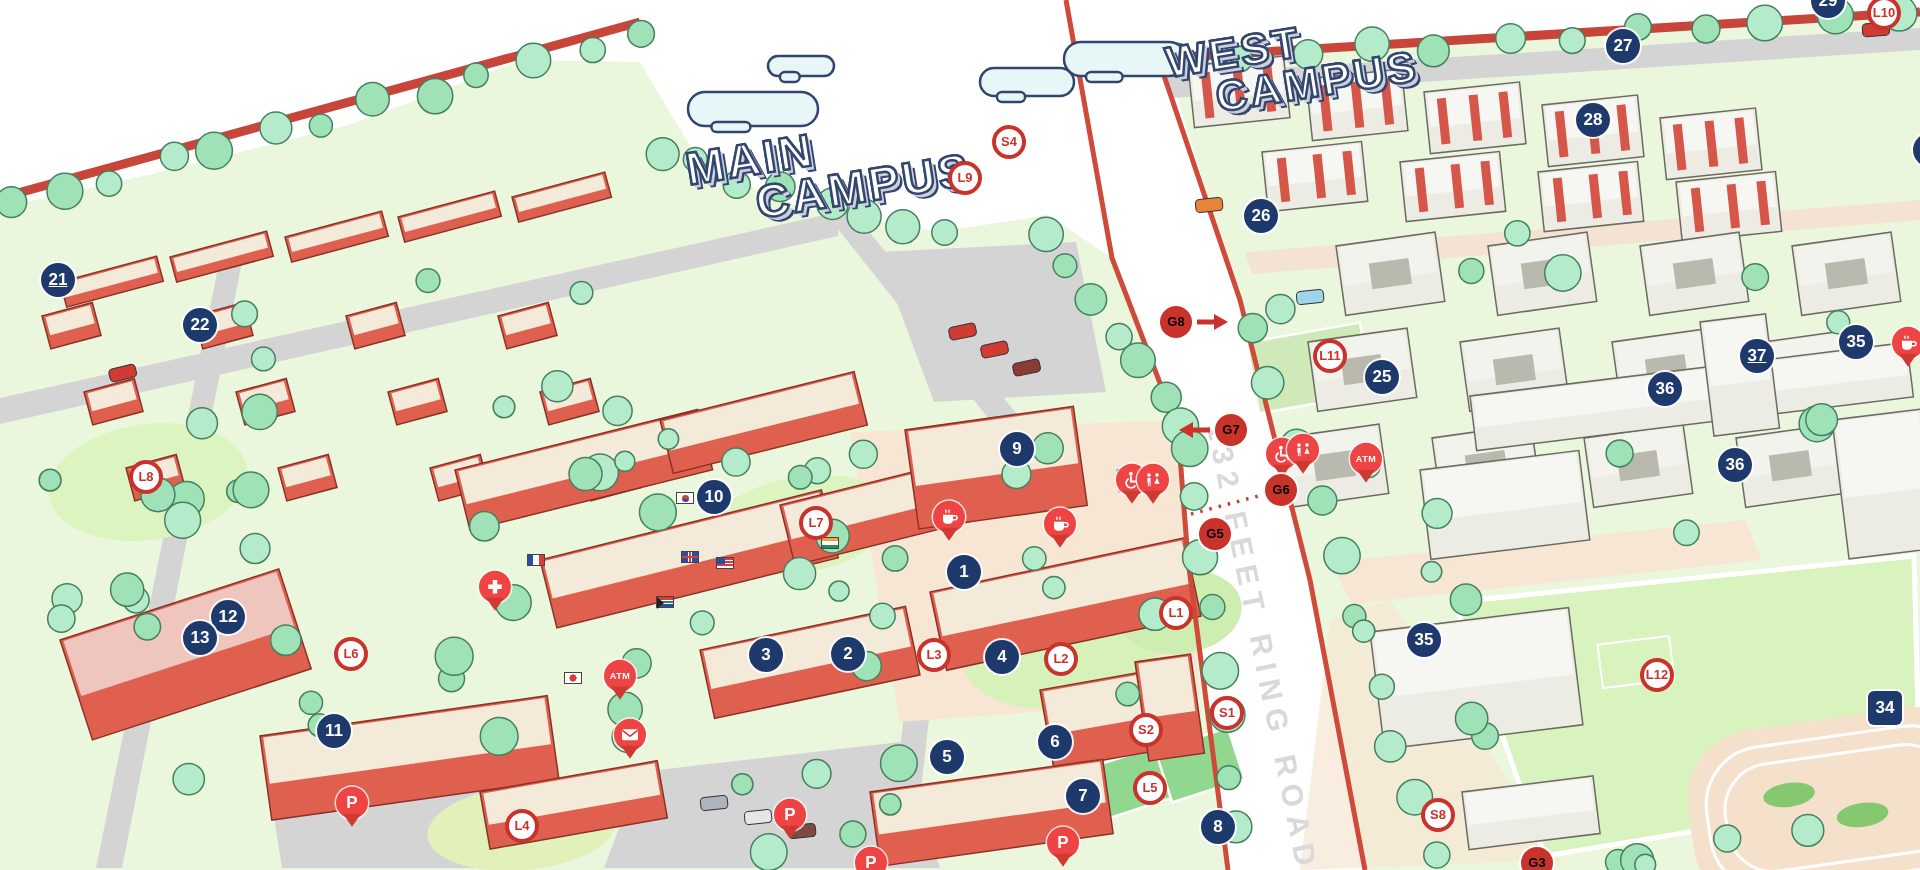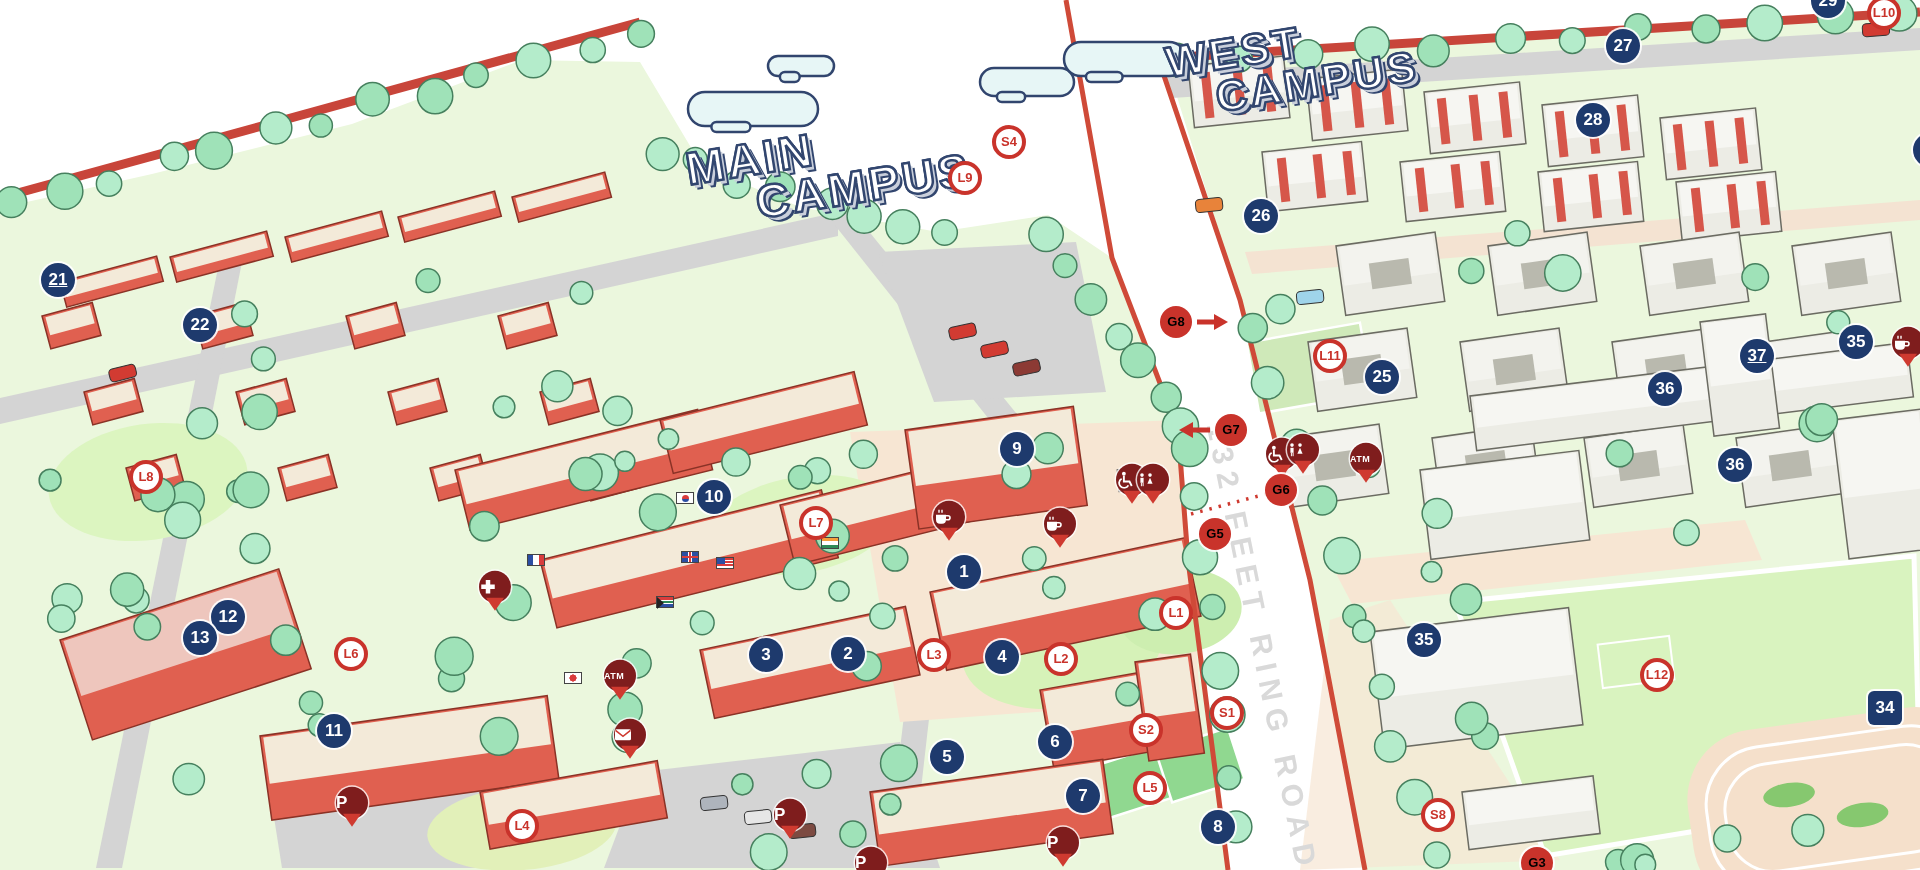--- a/index.html
+++ b/index.html
@@ -28,22 +28,22 @@
        box-shadow:0 0 0 2px rgba(255,255,255,.9);}
   .m-l{width:26px;height:26px;background:#fff;border:4px solid #c9332b;color:#c9332b;
        font:800 13px/26px "Liberation Sans",sans-serif;}
   .m-g{width:32px;height:32px;background:#c9332b;color:#000000;font:800 13px/32px "Liberation Sans",sans-serif;
        box-shadow:0 0 0 2px rgba(255,255,255,.9);}
   .gate-arrow{position:absolute;top:50%;margin-top:-9px;width:34px;height:18px;}
   .gate-arrow.left{right:36px;}
   .gate-arrow.right{left:36px;}
 
   
-  .pin{position:absolute;width:32px;height:32px;background:#7f1d1d;border-radius:50%;
-       transform:translate(-50%,-60%);display:flex;align-items:center;z-index:7;
+  .pin{position:absolute;width:32px;height:32px;background:#ef4444;border-radius:50%;
+       transform:translate(-50%,-60%);display:flex;align-items:center;justify-content:center;z-index:7;
        box-shadow:0 0 0 1.5px rgba(255,255,255,.8);}
   .pin::after{content:"";position:absolute;top:27px;left:50%;transform:translateX(-50%);
        border:9px solid transparent;border-top:13px solid #cf3a30;}
   .pin .ptxt{color:#fff;font-weight:800;position:relative;z-index:1;}
   .pin .atm-t{font-size:9px;letter-spacing:.5px;}
   .pin .p-t{font-size:17px;}
   .pin svg{width:18px;height:18px;position:relative;z-index:1;}
 
   
   .flag{position:absolute;width:18px;height:12px;transform:translate(-50%,-50%);

